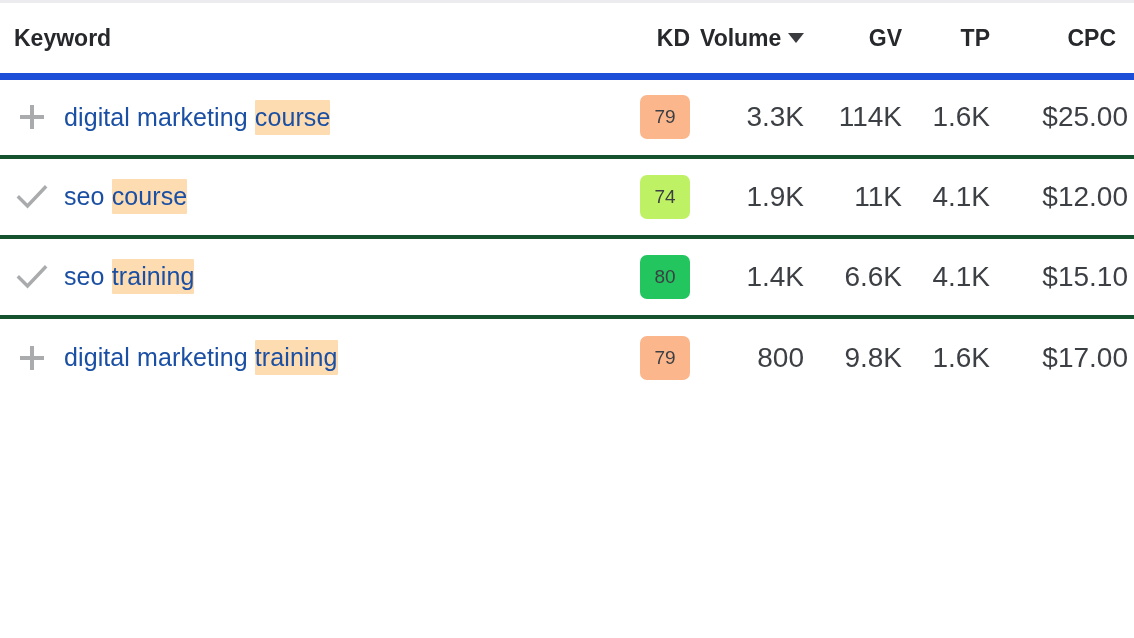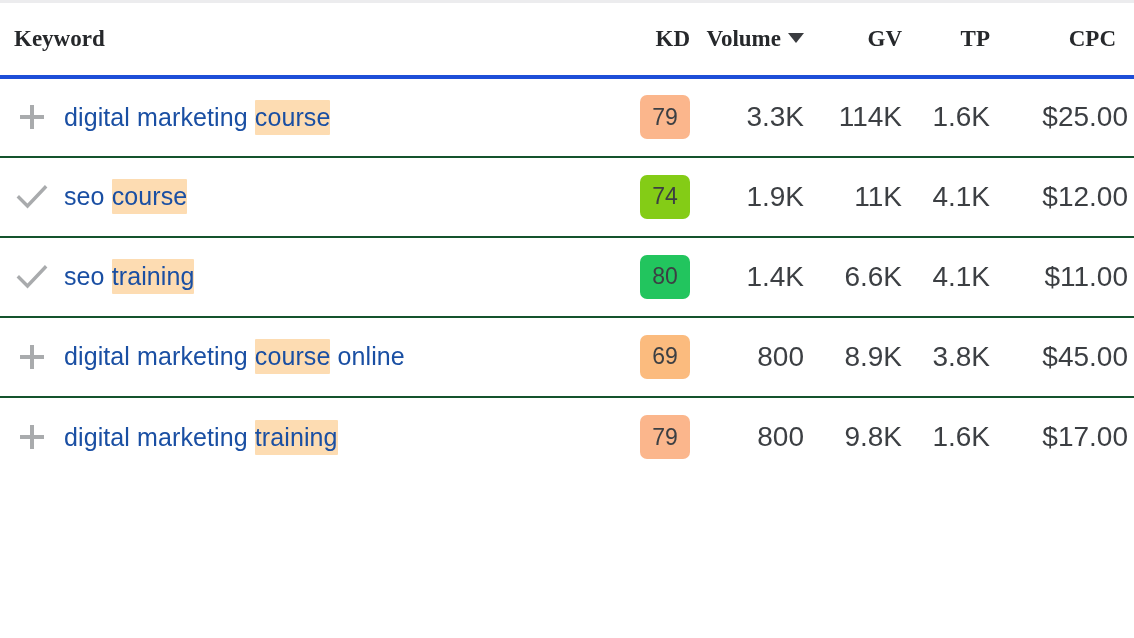--- a/index.html
+++ b/index.html
@@ -31,23 +31,22 @@
   
   thead tr.header-row {
     height: 75px;
   }
   thead th {
     font-size: 23px;
     font-weight: 700;
     color: #26282b;
     padding: 0;
     vertical-align: middle;
-    border-bottom: 4px solid #1d4ed8;
+    border-bottom: 7px solid #1d4ed8;
     white-space: nowrap;
-    font-family: Liberation Serif, serif;
   }
   th.col-keyword {
     text-align: left;
     padding-left: 14px;
   }
   th.col-num {
     text-align: right;
   }
   th.col-kd   { padding-right: 10px; }
   th.col-vol  { padding-right: 14px; }
@@ -67,21 +66,21 @@
     border-top: 10px solid #3a3c40;
   }
 
   
   tbody tr.kw-row {
     height: 80px;
   }
   tbody td {
     padding: 0;
     vertical-align: middle;
-    border-bottom: 2px solid #14532d;
+    border-bottom: 4px solid #14532d;
     font-size: 25px;
     color: #3c3f43;
     white-space: nowrap;
   }
   tbody tr.kw-row:last-child td {
     border-bottom: none;
   }
 
   
   td.cell-keyword {
@@ -122,21 +121,21 @@
     text-align: right;
     padding-right: 10px;
   }
   .kd-badge {
     display: inline-flex;
     align-items: center;
     justify-content: center;
     width: 50px;
     height: 44px;
     border-radius: 7px;
-    font-size: 23px;
+    font-size: 19px;
     color: #3c3f43;
     box-sizing: border-box;
   }
 
   td.cell-num {
     text-align: right;
     font-size: 28px;
     color: #3c3f43;
   }
   td.cell-vol { padding-right: 14px; }
@@ -202,60 +201,42 @@
           <td class="cell-keyword">
             <div class="kw-inner">
               <span class="row-action">
                 <svg width="34" height="34" viewBox="0 0 34 34" aria-hidden="true">
                   <path d="M4 17.5 L12.5 26 L30 7.5" fill="none" stroke="#a9abad" stroke-width="3.4" stroke-linecap="square" stroke-linejoin="miter"></path>
                 </svg>
               </span>
               <a class="kw-link"><span>seo </span><span class="hl">course</span></a>
             </div>
           </td>
-          <td class="cell-kd"><span class="kd-badge" style="background: #84cc16;">74</span></td>
+          <td class="cell-kd"><span class="kd-badge" style="background: #bef264;">74</span></td>
           <td class="cell-num cell-vol">1.9K</td>
           <td class="cell-num cell-gv">11K</td>
           <td class="cell-num cell-tp">4.1K</td>
           <td class="cell-num cell-cpc">$12.00</td>
         </tr>
         <tr class="kw-row">
           <td class="cell-keyword">
             <div class="kw-inner">
               <span class="row-action">
                 <svg width="34" height="34" viewBox="0 0 34 34" aria-hidden="true">
                   <path d="M4 17.5 L12.5 26 L30 7.5" fill="none" stroke="#a9abad" stroke-width="3.4" stroke-linecap="square" stroke-linejoin="miter"></path>
                 </svg>
               </span>
               <a class="kw-link"><span>seo </span><span class="hl">training</span></a>
             </div>
           </td>
           <td class="cell-kd"><span class="kd-badge" style="background: #22c55e;">80</span></td>
           <td class="cell-num cell-vol">1.4K</td>
           <td class="cell-num cell-gv">6.6K</td>
           <td class="cell-num cell-tp">4.1K</td>
-          <td class="cell-num cell-cpc">$11.00</td>
-        </tr>
-        <tr class="kw-row">
-          <td class="cell-keyword">
-            <div class="kw-inner">
-              <span class="row-action">
-                <svg width="32" height="32" viewBox="0 0 32 32" aria-hidden="true">
-                  <rect x="14" y="4" width="4" height="24" fill="#a9abad"></rect>
-                  <rect x="4" y="14" width="24" height="4" fill="#a9abad"></rect>
-                </svg>
-              </span>
-              <a class="kw-link"><span>digital marketing </span><span class="hl">course</span><span> online</span></a>
-            </div>
-          </td>
-          <td class="cell-kd"><span class="kd-badge" style="background: rgb(251, 187, 126);">69</span></td>
-          <td class="cell-num cell-vol">800</td>
-          <td class="cell-num cell-gv">8.9K</td>
-          <td class="cell-num cell-tp">3.8K</td>
-          <td class="cell-num cell-cpc">$45.00</td>
+          <td class="cell-num cell-cpc">$15.10</td>
         </tr>
         <tr class="kw-row">
           <td class="cell-keyword">
             <div class="kw-inner">
               <span class="row-action">
                 <svg width="32" height="32" viewBox="0 0 32 32" aria-hidden="true">
                   <rect x="14" y="4" width="4" height="24" fill="#a9abad"></rect>
                   <rect x="4" y="14" width="24" height="4" fill="#a9abad"></rect>
                 </svg>
               </span>

